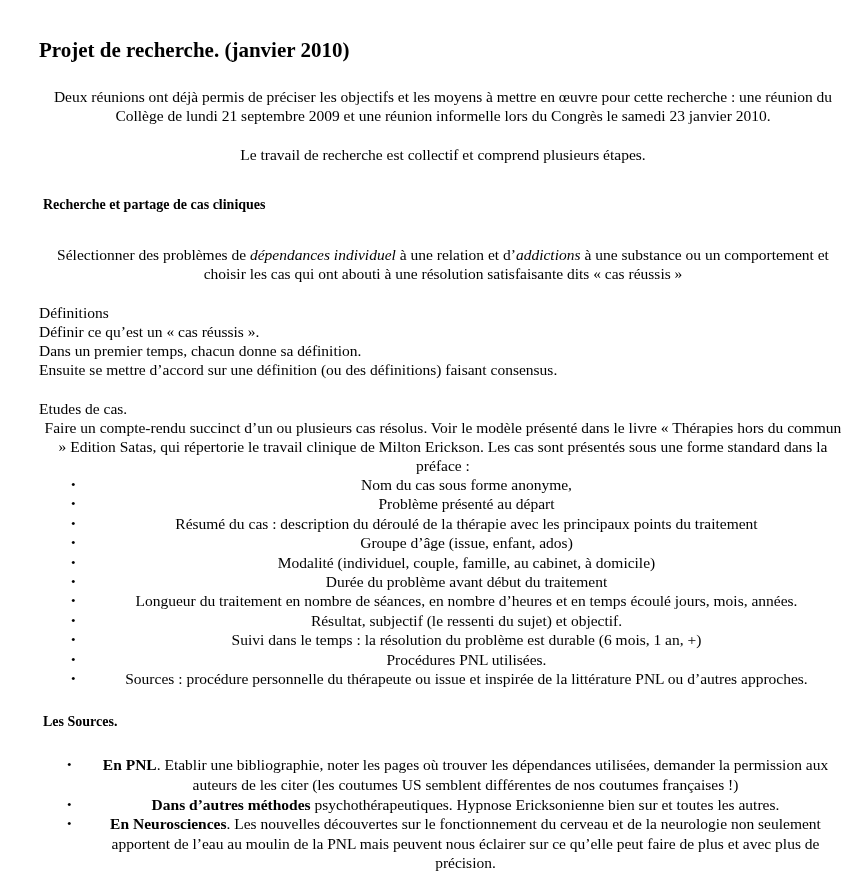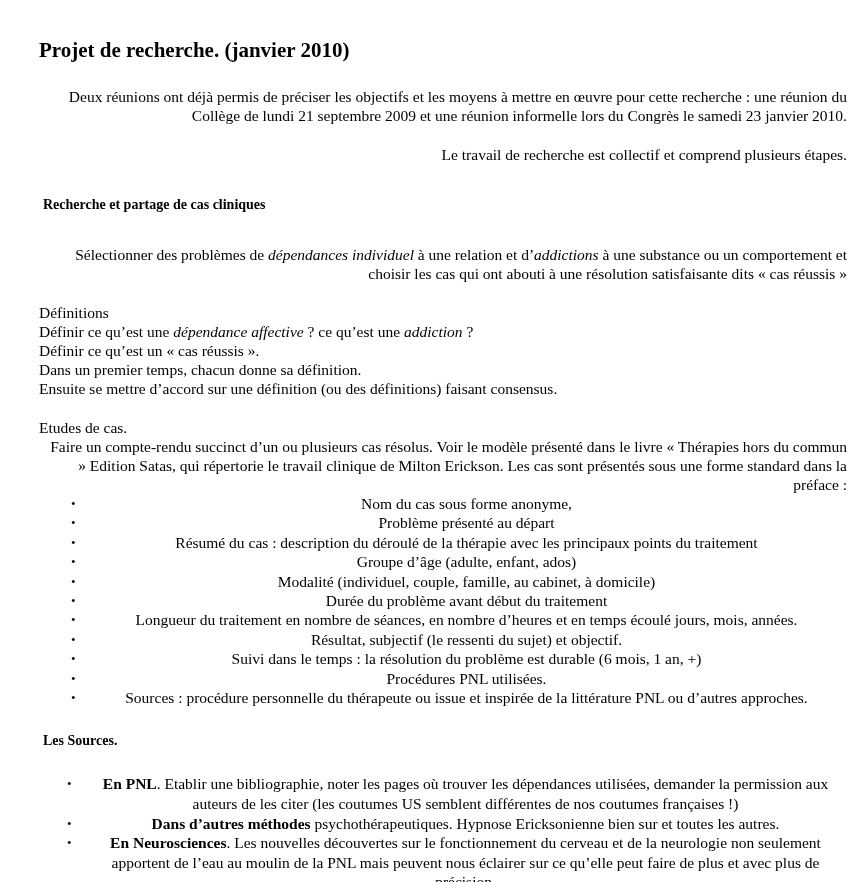--- a/index.html
+++ b/index.html
@@ -34,21 +34,21 @@
   }
   h2.heading {
     font-size: 14px;
     font-weight: bold;
     margin: 4px;
     line-height: 19px;
   }
   p.para {
     margin: 0;
     line-height: 19px;
-    text-align: right;
+    text-align: center;
   }
   .spacer-lg { height: 27px; }
   .spacer-md { height: 20px; }
   .lines div {
     line-height: 19px;
   }
   em {
     font-style: italic;
   }
   strong {
@@ -104,38 +104,37 @@
     <h2 class="heading">Recherche et partage de cas cliniques</h2>
 
     <div class="spacer-lg"></div>
 
     <p class="para"><span>Sélectionner des problèmes de </span><em>dépendances individuel</em><span> à une relation et d’</span><em>addictions</em><span> à une substance ou un comportement et choisir les cas qui ont abouti à une résolution satisfaisante dits « cas réussis »</span></p>
 
     <div class="spacer-md"></div>
 
     <div class="lines">
       <div>Définitions</div>
-      <div><span>Définir ce qu’est une </span><em>dépendance affective</em><span> ?  ce qu’est une </span><em>addiction</em><span> ?</span></div>
       <div>Définir ce qu’est un « cas réussis ».</div>
       <div>Dans un premier temps, chacun donne sa définition.</div>
       <div>Ensuite se mettre d’accord sur une définition (ou des définitions) faisant consensus.</div>
     </div>
 
     <div class="spacer-md"></div>
 
     <div class="lines">
       <div>Etudes de cas.</div>
       <p class="para">Faire un compte-rendu succinct d’un ou plusieurs cas résolus. Voir le modèle présenté dans le livre « Thérapies hors du commun » Edition Satas, qui répertorie le travail clinique de Milton Erickson. Les cas sont présentés sous une forme standard dans la préface :</p>
     </div>
 
     <ul class="bullets">
       <li>Nom du cas sous forme anonyme,</li>
       <li>Problème présenté au départ</li>
       <li>Résumé du cas : description du déroulé de la thérapie avec les principaux points du traitement</li>
-      <li>Groupe d’âge (adulte, enfant, ados)</li>
+      <li>Groupe d’âge (issue, enfant, ados)</li>
       <li>Modalité (individuel, couple, famille, au cabinet, à domicile)</li>
       <li>Durée du problème avant début du traitement</li>
       <li>Longueur du traitement en nombre de séances, en nombre d’heures et en temps écoulé jours, mois, années.</li>
       <li>Résultat, subjectif (le ressenti du sujet) et objectif.</li>
       <li>Suivi dans le temps : la résolution du problème est durable (6 mois, 1 an, +)</li>
       <li>Procédures PNL utilisées.</li>
       <li>Sources : procédure personnelle du thérapeute ou issue et inspirée de la littérature PNL ou d’autres approches.</li>
     </ul>
 
     <div class="spacer-md"></div>

